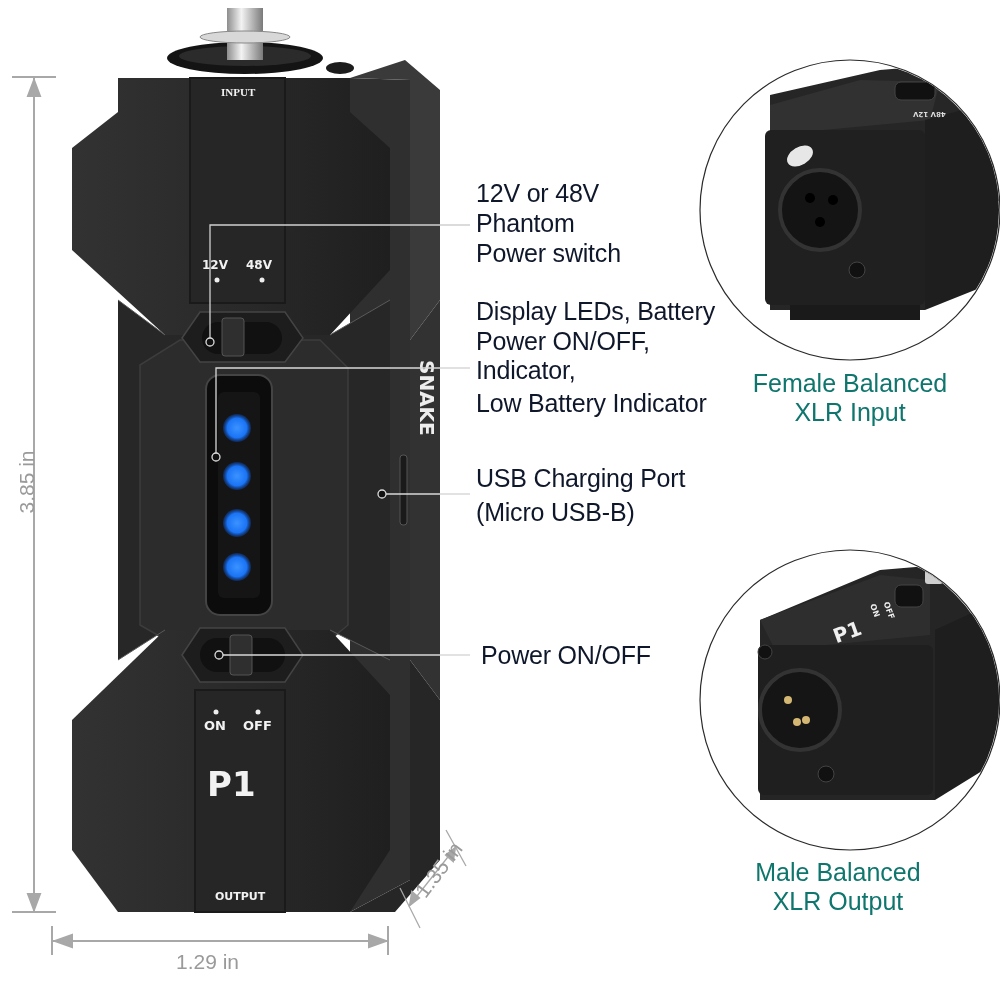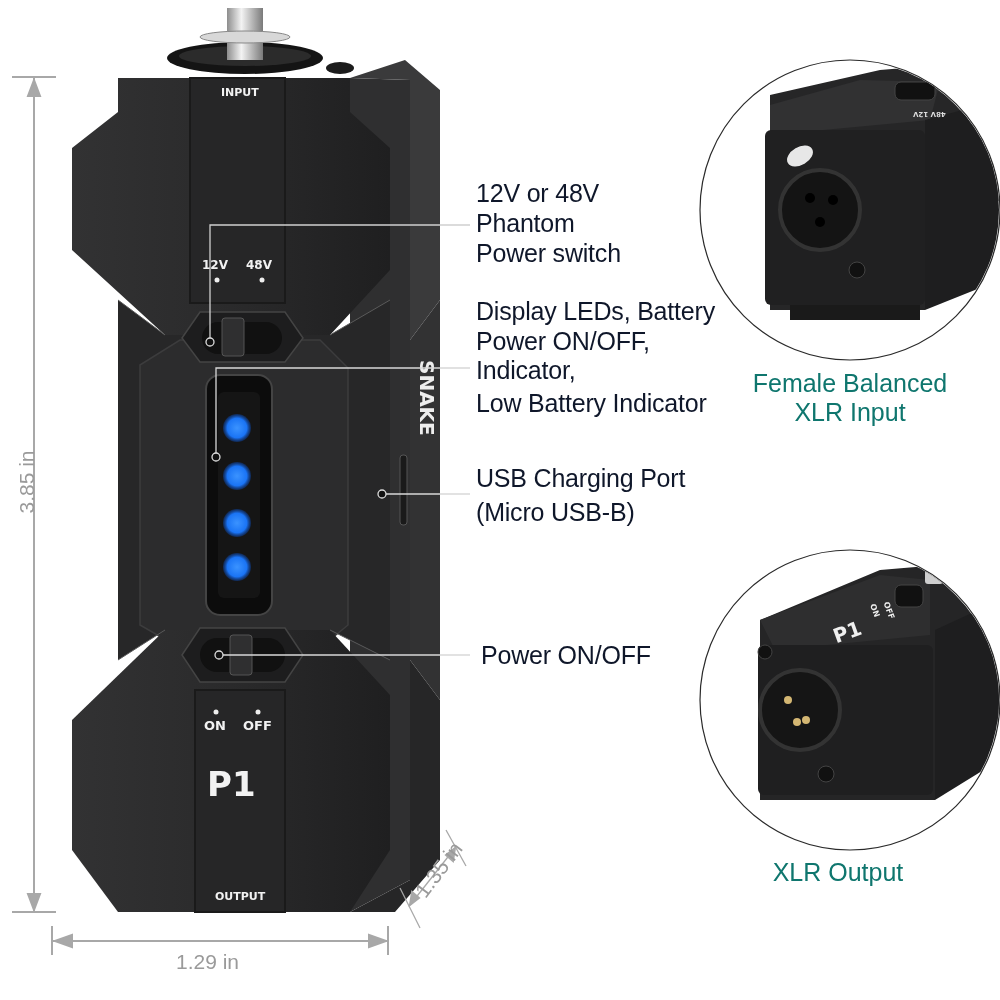--- a/index.html
+++ b/index.html
@@ -172,21 +172,21 @@
       <circle cx="806" cy="720" r="4" fill="#d4b773"></circle>
       <circle cx="797" cy="722" r="4" fill="#d4b773"></circle>
       <circle cx="765" cy="652" r="7" fill="#111" stroke="#444"></circle>
       <circle cx="826" cy="774" r="8" fill="#111" stroke="#444"></circle>
       <rect x="895" y="585" width="28" height="22" rx="6" fill="#111" stroke="#444"></rect>
       <rect x="925" y="570" width="18" height="14" rx="3" fill="#cfcfcf"></rect>
     </g>
   </g>
 </svg>
 
-<div class="panel-text" style="left:221px; top:86px; font-size:11px;">INPUT</div>
+<div class="panel-text" style="left:221px; top:86px; font-size:11px;font-family:Liberation Serif, serif;">INPUT</div>
 <div class="panel-text" style="left:202px; top:258px; font-size:12px;">12V</div>
 <div class="panel-text" style="left:246px; top:258px; font-size:12px;">48V</div>
 <div class="panel-text" style="left:204px; top:718px; font-size:13px;">ON</div>
 <div class="panel-text" style="left:243px; top:718px; font-size:13px;">OFF</div>
 <div class="panel-text" style="left:207px; top:764px; font-size:34px;">P1</div>
 <div class="panel-text" style="left:215px; top:890px; font-size:11px;">OUTPUT</div>
 
 <div class="callout" style="left:476px; top:178px;">
   <div>12V or 48V</div>
   <div>Phantom</div>
@@ -221,14 +221,15 @@
 <div class="abs" style="left:833px; top:620px; transform:rotate(-20deg); font-size:20px; color:#f0f0f0; font-family:'DejaVu Sans',sans-serif; font-weight:bold;">P1</div>
 <div class="abs" style="left:868px; top:606px; transform:rotate(70deg); font-size:8px; color:#eee; font-family:'DejaVu Sans',sans-serif; font-weight:bold;">ON</div>
 <div class="abs" style="left:880px; top:606px; transform:rotate(70deg); font-size:8px; color:#eee; font-family:'DejaVu Sans',sans-serif; font-weight:bold;">OFF</div>
 
 <div class="caption" style="left:700px; top:369px; width:300px;">
   <div>Female Balanced</div>
   <div>XLR Input</div>
 </div>
 
 <div class="caption" style="left:688px; top:858px; width:300px;">
+  <div>Male Balanced</div>
   <div>XLR Output</div>
 </div>
 
 </body></html>

